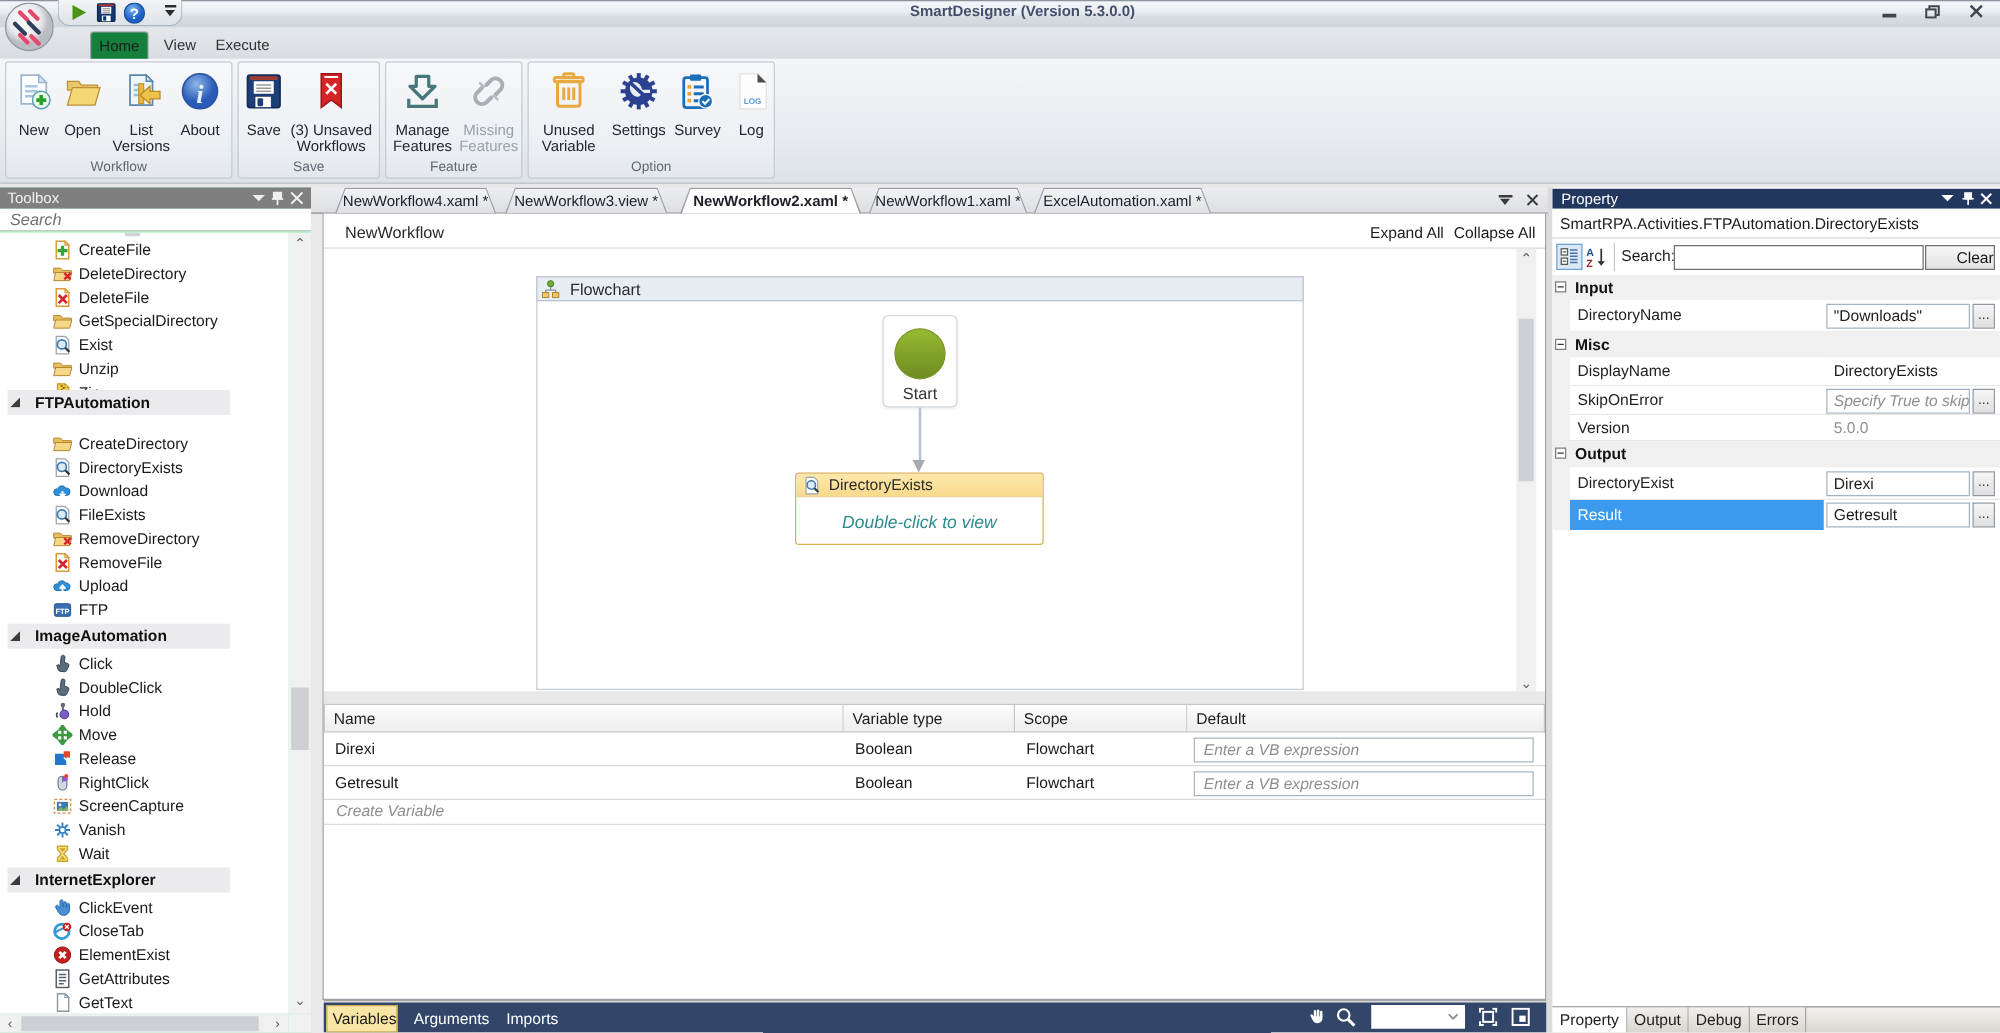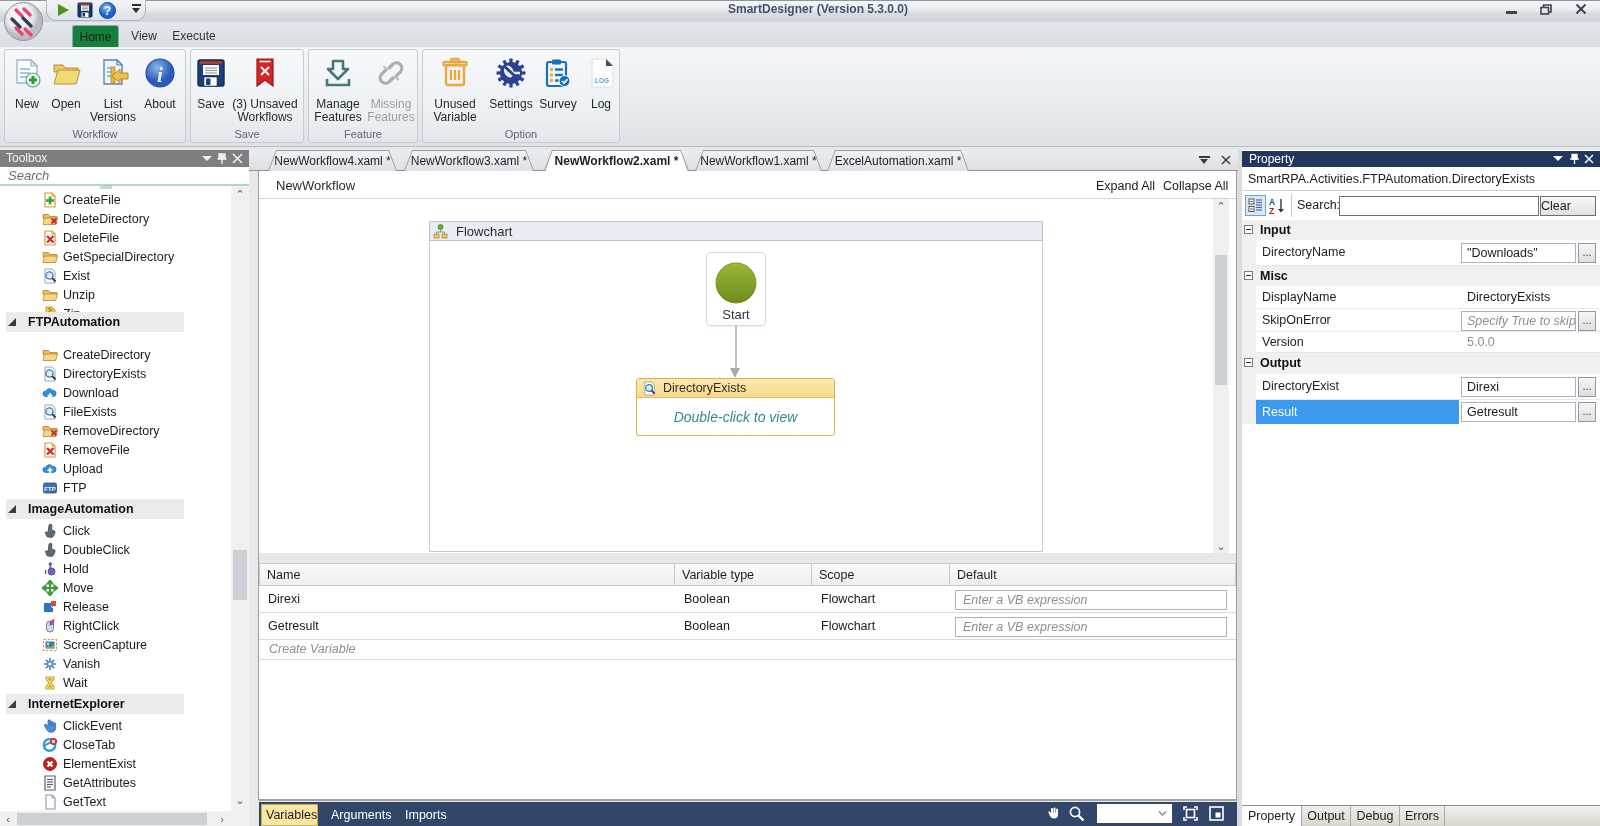--- a/index.html
+++ b/index.html
@@ -703,21 +703,21 @@
     </g>
   </svg>
 <div class="abs gap1"></div>
 <div class="abs gap2"></div>
 
 <div class="abs" id="doctabs"></div>
 <div class="abs dtab" style="left:268px; width:129px;">
     <div class="in">NewWorkflow4.xaml *</div>
   </div>
 <div class="abs dtab" style="left:404px; width:130px;">
-    <div class="in">NewWorkflow3.xaml *</div>
+    <div class="in">NewWorkflow3.view *</div>
   </div>
 <div class="abs dtab active" style="left:544px; width:145px;">
     <div class="in">NewWorkflow2.xaml *</div>
   </div>
 <div class="abs dtab" style="left:695px; width:127px;">
     <div class="in">NewWorkflow1.xaml *</div>
   </div>
 <div class="abs dtab" style="left:827px; width:142px;">
     <div class="in">ExcelAutomation.xaml *</div>
   </div>
@@ -856,21 +856,21 @@
     <text x="0" y="8" font-size="8.5" font-weight="bold" fill="#1d4f8a" font-family="Liberation Sans">A</text>
     <text x="0" y="16.5" font-size="8.5" font-weight="bold" fill="#9c2a22" font-family="Liberation Sans">Z</text>
     <g stroke="#333" stroke-width="1.4">
         <line x1="12" y1="2" x2="12" y2="13"></line>
       </g>
     <path d="M12 15.5 l-3 -3.5 h6 z" fill="#333"></path>
   </svg>
   <div class="abs" style="left:49px; top:44px; width:1px; height:23px; background:#c8c8c8;"></div>
   <div class="abs" style="left:55px; top:48px; font-size:12.5px; color:#1c1c1c;">Search:</div>
   <div class="abs" style="left:97px; top:46px; width:200px; height:20px; background:#fff; border:1px solid #707070;"></div>
-  <div class="abs" style="left:298px; top:46px; width:56px; height:20px; background:linear-gradient(#f7f7f7,#e2e2e2); border:1px solid #707070; text-align:left; font-size:12.5px; color:#1c1c1c; line-height:19px;">Clear</div>
+  <div class="abs" style="left:298px; top:46px; width:56px; height:20px; background:linear-gradient(#f7f7f7,#e2e2e2); border:1px solid #707070; text-align:right; font-size:12.5px; color:#1c1c1c; line-height:19px;">Clear</div>
   <div class="abs" id="rpgrid" style="left:0; top:70px; width:358px; height:735px;"></div>
 </div>
 
 <div class="abs pcat" style="left:1242px; top:220px; width:358px; height:20px; line-height:20px;">
     <span style="position:absolute;left:18px;">Input</span>
   </div>
 <div class="abs" style="left:1244px; top:225px; width:9px; height:9px; background:#fff; border:1px solid #7c7c7c;"></div>
 <div class="abs" style="left:1246px; top:229px; width:5px; height:1px; background:#333;"></div>
 <div class="abs pgutter" style="top:240px; height:184px; left:1242px;"></div>
 <div class="abs prow-label" style="left:1256px; top:240px; height:25px; line-height:25px;"><span style="margin-left:6px;">DirectoryName</span></div>

